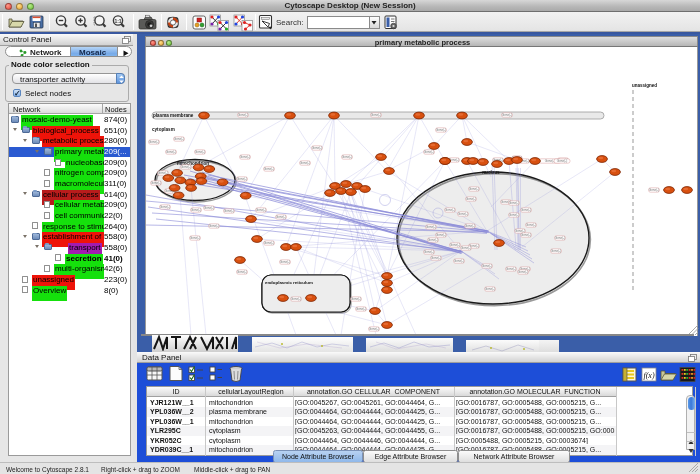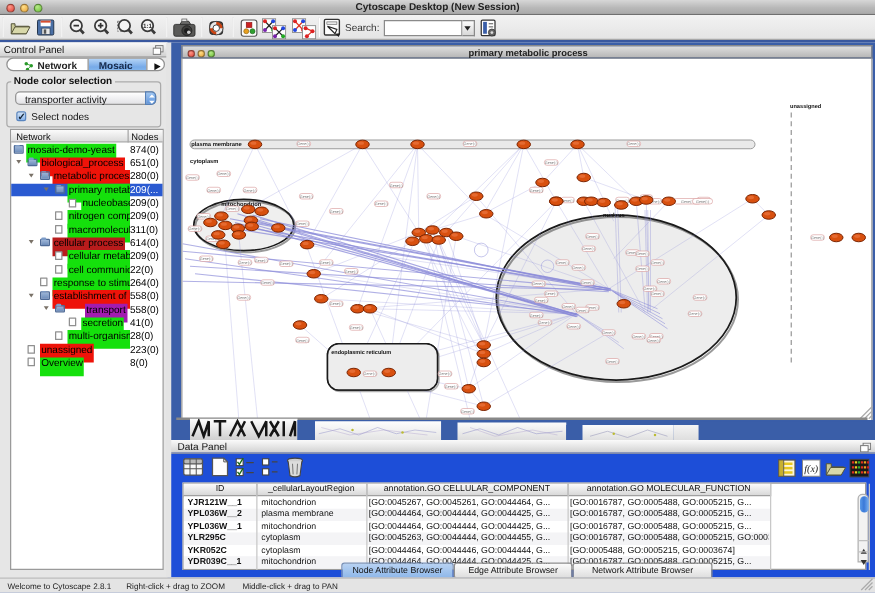--- a/index.html
+++ b/index.html
@@ -260,29 +260,29 @@
 <div class="fold" style="left:23px"></div>
 <div class="tlabel" style="left:33px;background:#ee1309;max-width:62px">establishment of lo</div>
 <div class="tnum" style="">558(0)</div>
 </div>
 <div class="trow" style="top:138.40px;">
 <div class="arr" style="left:26px"></div>
 <div class="fold" style="left:35px"></div>
 <div class="tlabel" style="left:59px;background:#a21caf;max-width:50px">transport</div>
 <div class="tnum" style="">558(0)</div>
 </div>
-<div class="trow" style="top:149.05px;">
+<div class="trow" style="top:149.05px;font-weight:bold;">
 <div class="doc" style="left:46px"></div>
 <div class="tlabel" style="left:56px;background:#15e00c;max-width:39px">secretion</div>
 <div class="tnum" style="">41(0)</div>
 </div>
 <div class="trow" style="top:159.70px;">
 <div class="doc" style="left:35px"></div>
 <div class="tlabel" style="left:45px;background:#15e00c;max-width:50px">multi-organism pr</div>
-<div class="tnum" style="">28(0)</div>
+<div class="tnum" style="">42(6)</div>
 </div>
 <div class="trow" style="top:170.35px;">
 <div class="doc" style="left:13px"></div>
 <div class="tlabel" style="left:23px;background:#ee1309;max-width:72px">unassigned</div>
 <div class="tnum" style="">223(0)</div>
 </div>
 <div class="trow" style="top:181.00px;text-decoration:underline;">
 <div class="doc" style="left:13px"></div>
 <div class="tlabel" style="left:23px;background:#15e00c;max-width:72px">Overview</div>
 <div class="tnum" style="">8(0)</div>

